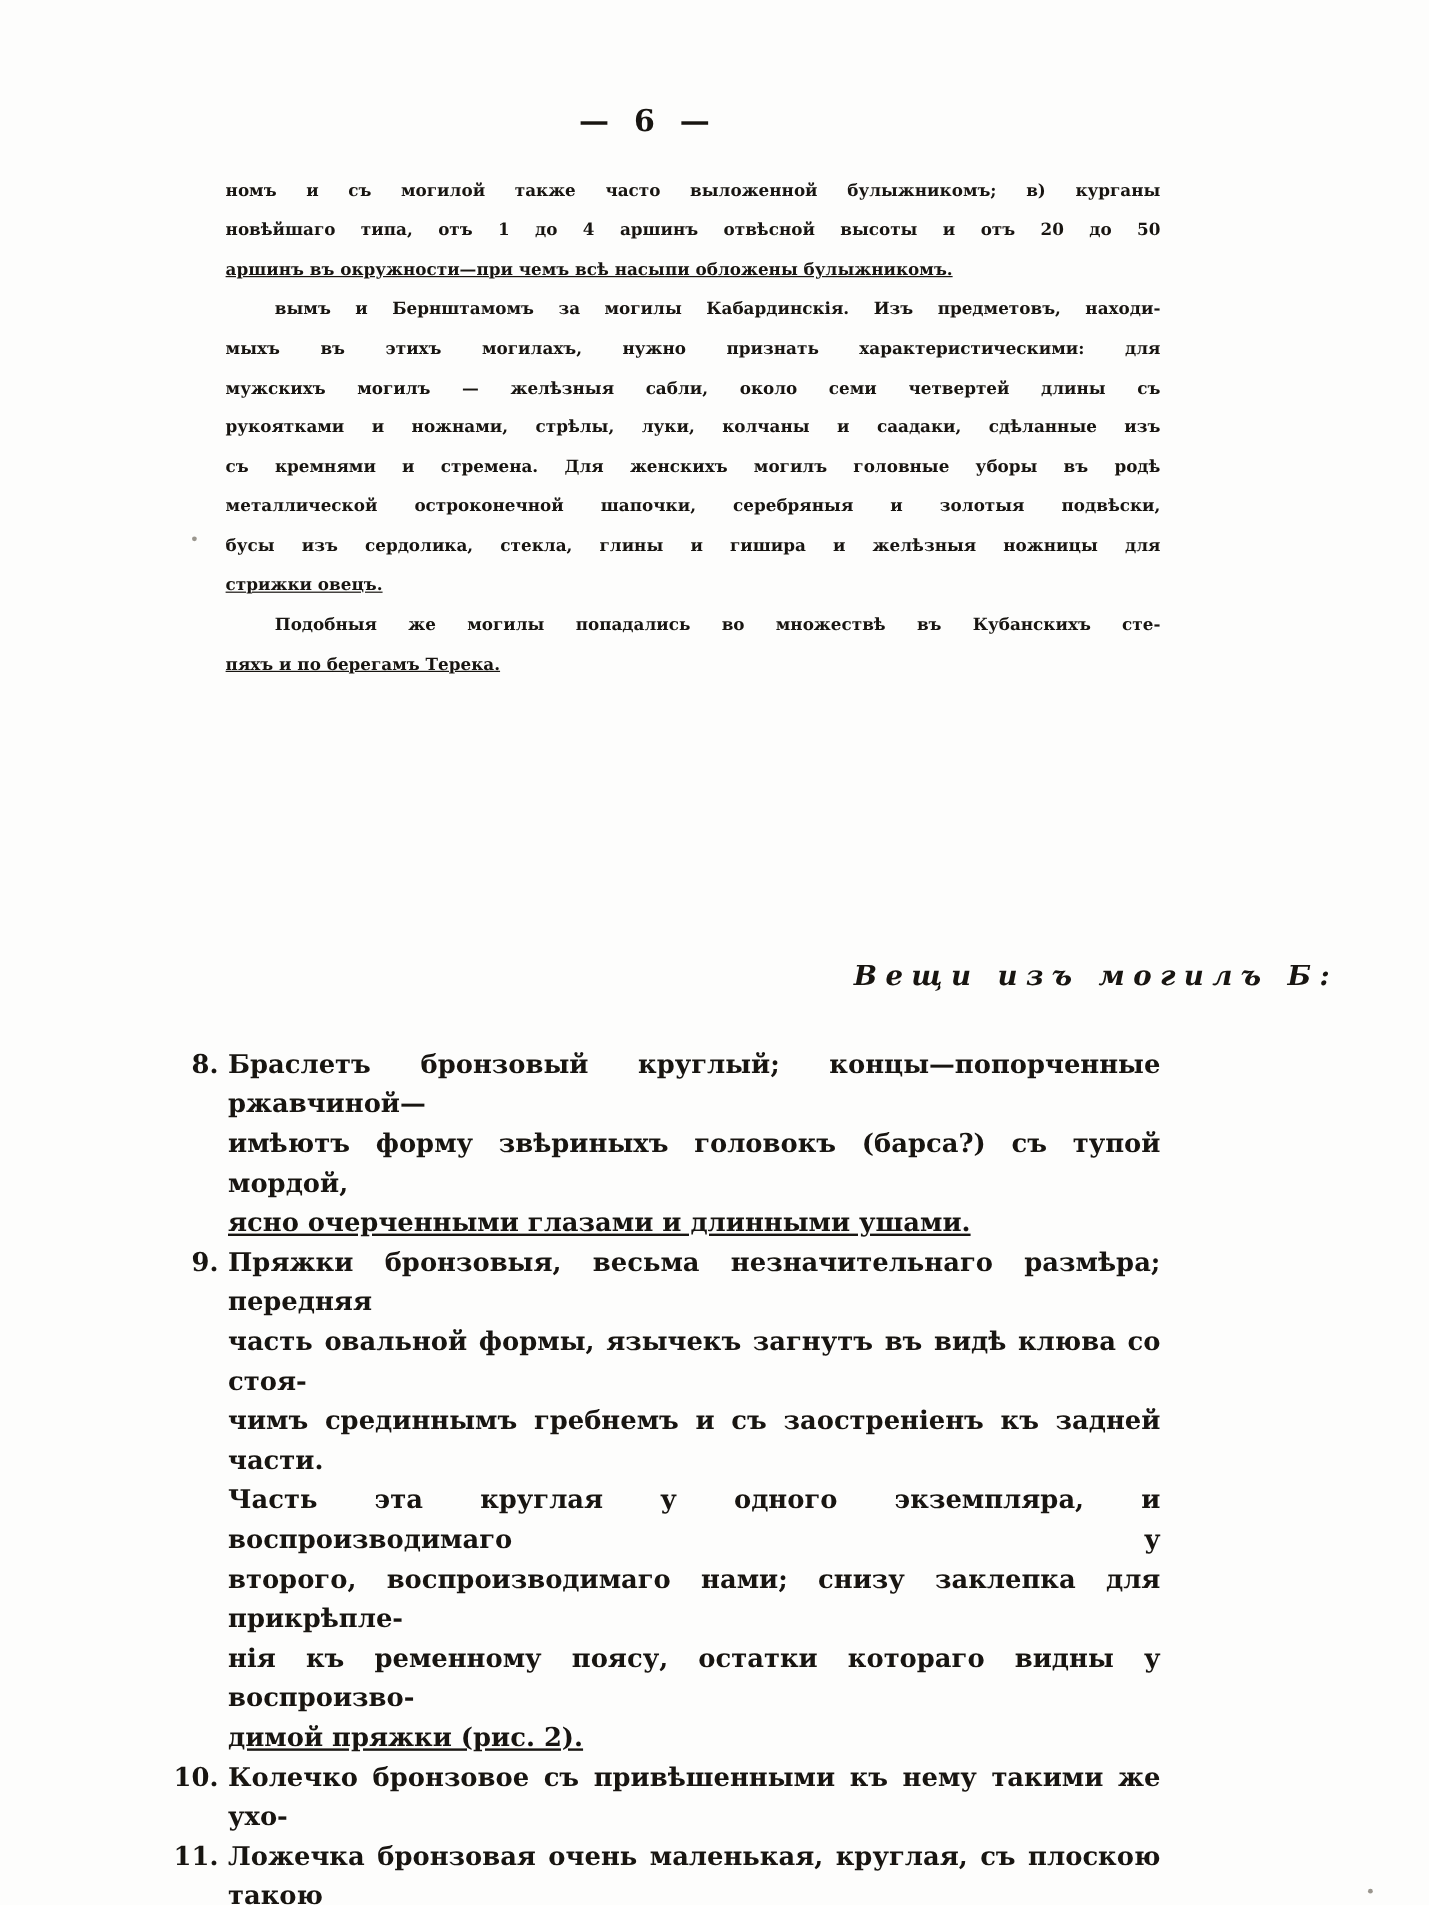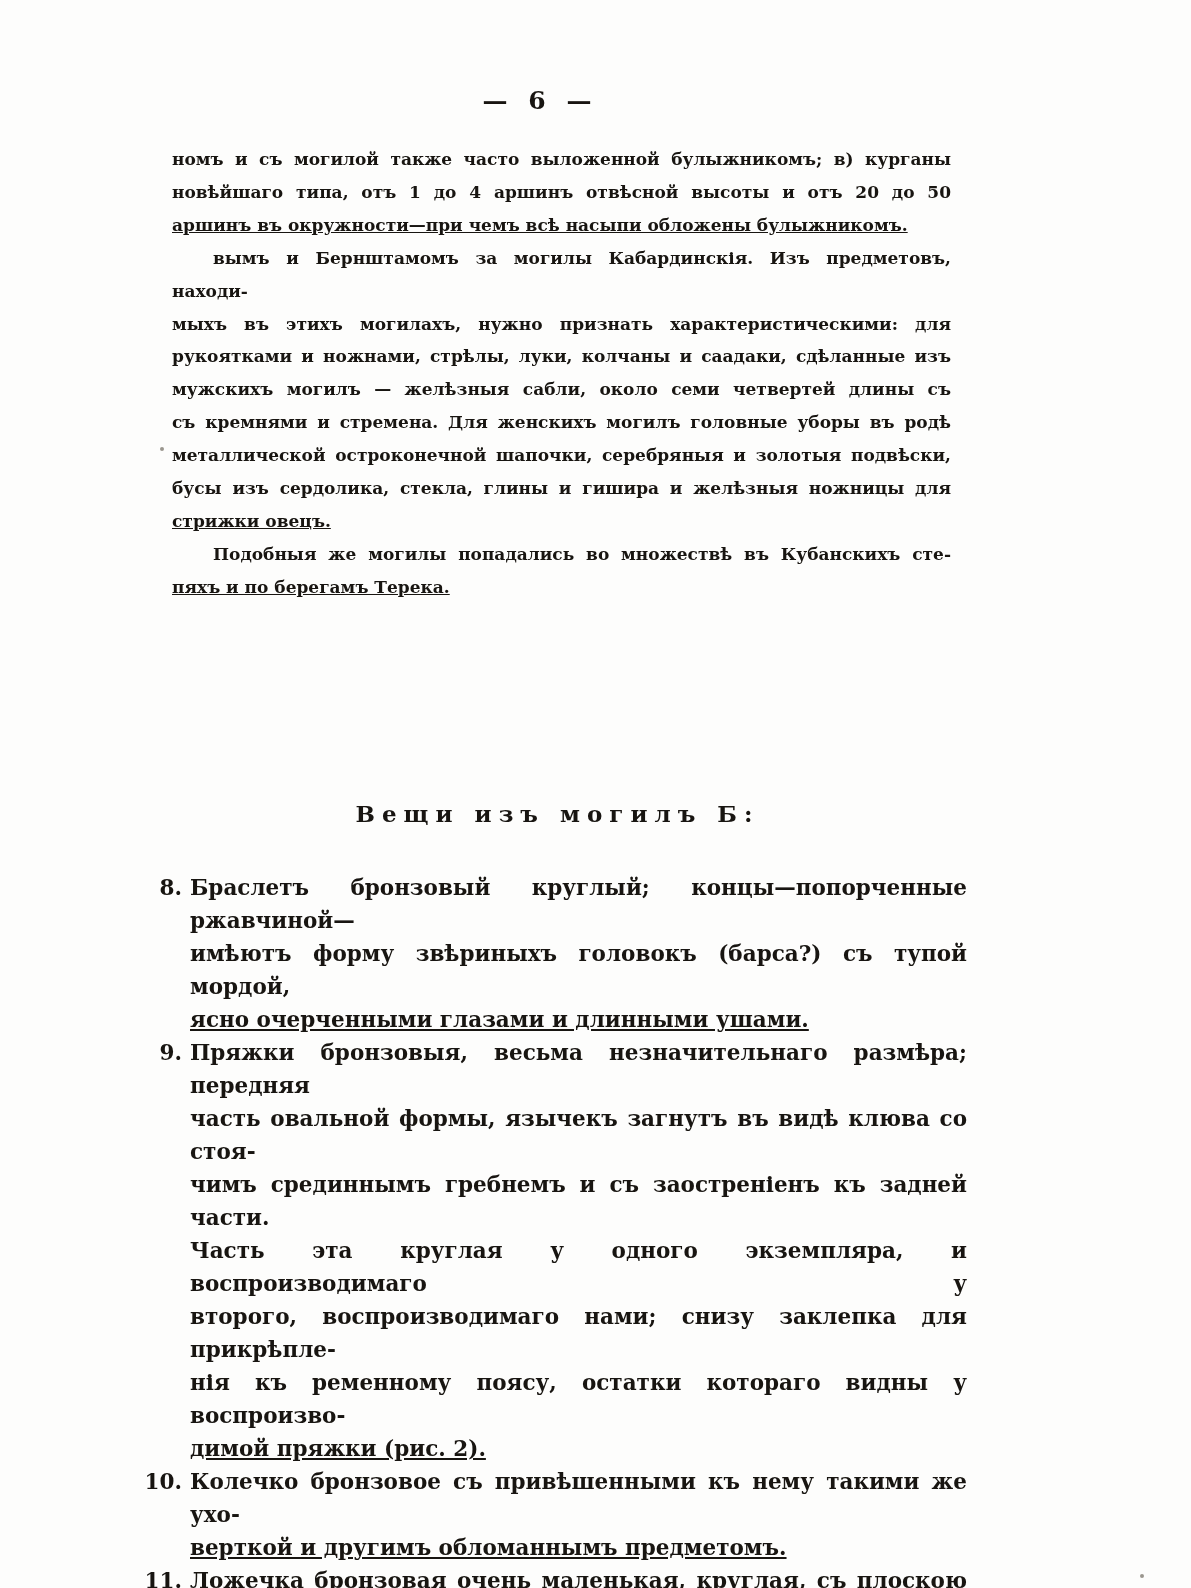--- a/index.html
+++ b/index.html
@@ -21,24 +21,24 @@
     position: absolute;
     top: 86px;
     left: 0;
     width: 1080px;
     text-align: center;
     font-size: 25px;
     letter-spacing: 6px;
   }
   .text-block {
     position: absolute;
-    left: 172px;
+    left: 188px;
     top: 143px;
     width: 779px;
-    font-size: 17px;
+    font-size: 14px;
     line-height: 32.9px;
   }
   .line {
     text-align: justify;
     text-align-last: justify;
     -moz-text-align-last: justify;
   }
   .line.last {
     text-align-last: left;
     text-decoration: underline;
@@ -48,23 +48,24 @@
     text-indent: 41px;
   }
   .type-letter {
     font-style: italic;
   }
   .section-heading {
     position: absolute;
     top: 800px;
     left: 0;
     width: 1115px;
-    text-align: center;
+    text-align: right;
     font-size: 23px;
     letter-spacing: 7px;
+    font-style: italic;
   }
   .item-list {
     position: absolute;
     left: 138px;
     top: 871px;
     width: 829px;
     font-size: 21.5px;
     line-height: 33px;
   }
   .item {
@@ -96,22 +97,22 @@
 
   <div class="text-block" id="paragraphs">
       <div class="paragraph">
         <div class="line">номъ и съ могилой также часто выложенной булыжникомъ; в) курганы</div>
         <div class="line">новѣйшаго типа, отъ 1 до 4 аршинъ отвѣсной высоты и отъ 20 до 50</div>
         <div class="line last">аршинъ въ окружности—при чемъ всѣ насыпи обложены булыжникомъ.</div>
       </div>
       <div class="paragraph indent">
         <div class="line">вымъ и Бернштамомъ за могилы Кабардинскія. Изъ предметовъ, находи-</div>
         <div class="line">мыхъ въ этихъ могилахъ, нужно признать характеристическими: для</div>
+        <div class="line">мужскихъ могилъ — желѣзныя сабли, около семи четвертей длины съ</div>
         <div class="line">рукоятками и ножнами, стрѣлы, луки, колчаны и саадаки, сдѣланные изъ</div>
-        <div class="line">мужскихъ могилъ — желѣзныя сабли, около семи четвертей длины съ</div>
         <div class="line">съ кремнями и стремена. Для женскихъ могилъ головные уборы въ родѣ</div>
         <div class="line">металлической остроконечной шапочки, серебряныя и золотыя подвѣски,</div>
         <div class="line">бусы изъ сердолика, стекла, глины и гишира и желѣзныя ножницы для</div>
         <div class="line last">стрижки овецъ.</div>
       </div>
       <div class="paragraph indent">
         <div class="line">Подобныя же могилы попадались во множествѣ въ Кубанскихъ сте-</div>
         <div class="line last">пяхъ и по берегамъ Терека.</div>
       </div>
     </div>
@@ -136,21 +137,20 @@
           <div class="line">Часть эта круглая у одного экземпляра, и воспроизводимаго у</div>
           <div class="line">второго, воспроизводимаго нами; снизу заклепка для прикрѣпле-</div>
           <div class="line">нія къ ременному поясу, остатки котораго видны у воспроизво-</div>
           <div class="line last">димой пряжки (рис. 2).</div>
         </div>
       </div>
       <div class="item">
         <div class="item-num">10.</div>
         <div class="item-lines">
           <div class="line">Колечко бронзовое съ привѣшенными къ нему такими же ухо-</div>
-          <div class="line last">верткой и другимъ обломаннымъ предметомъ.</div>
         </div>
       </div>
       <div class="item">
         <div class="item-num">11.</div>
         <div class="item-lines">
           <div class="line">Ложечка бронзовая очень маленькая, круглая, съ плоскою такою</div>
         </div>
       </div>
     </div>
 

